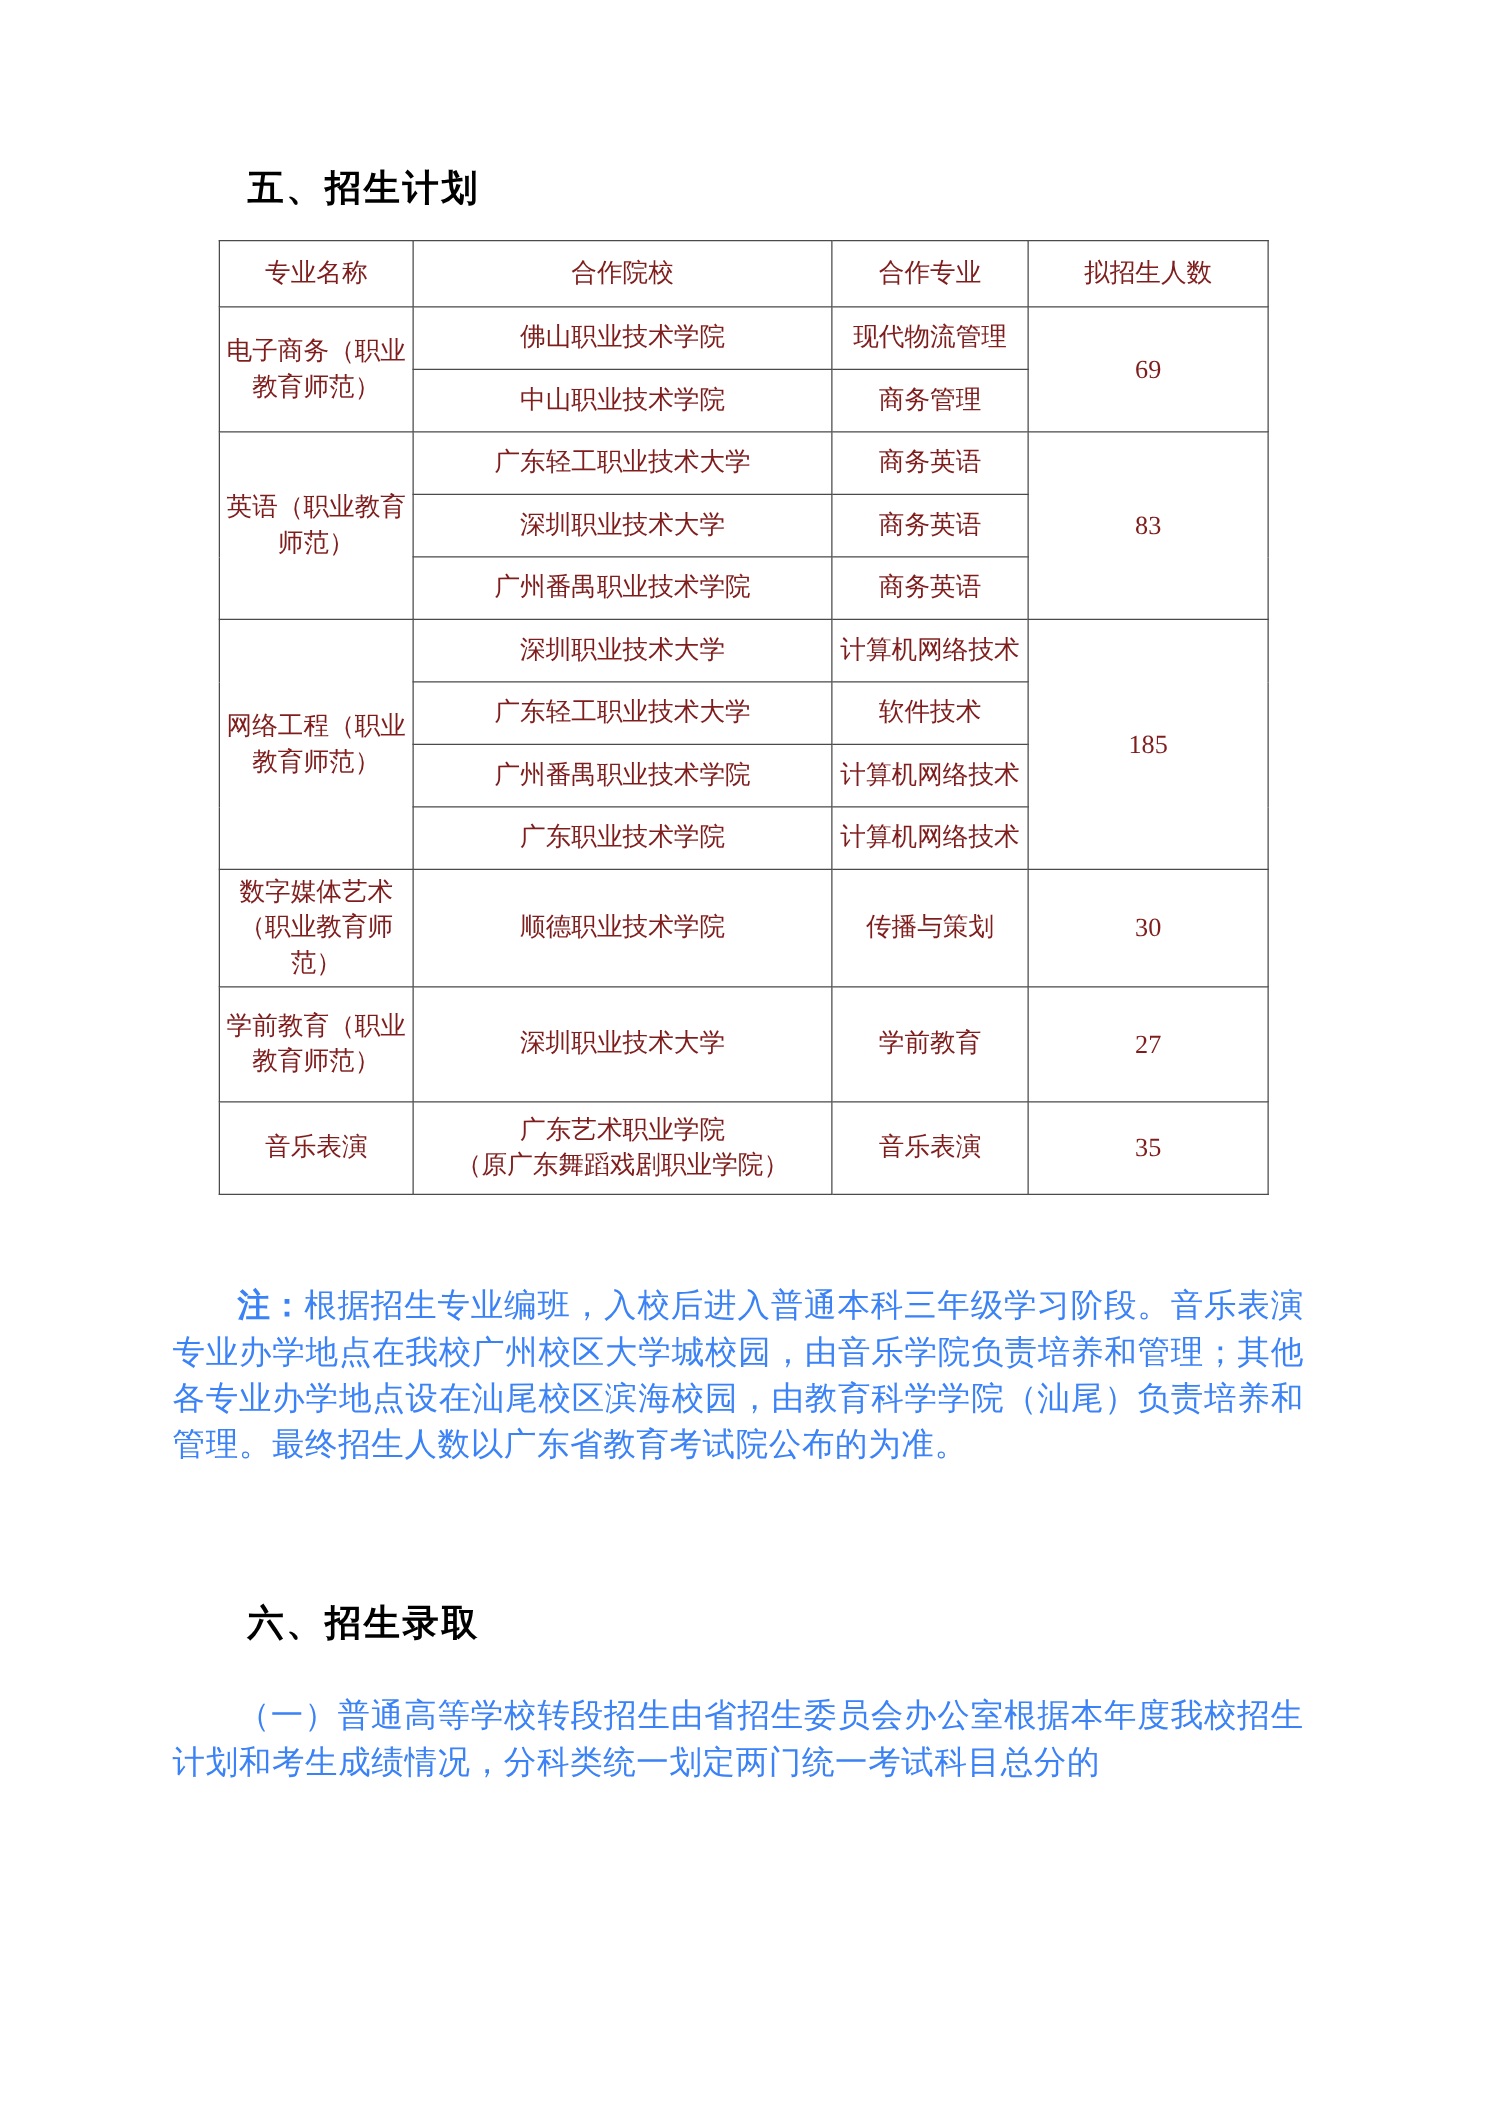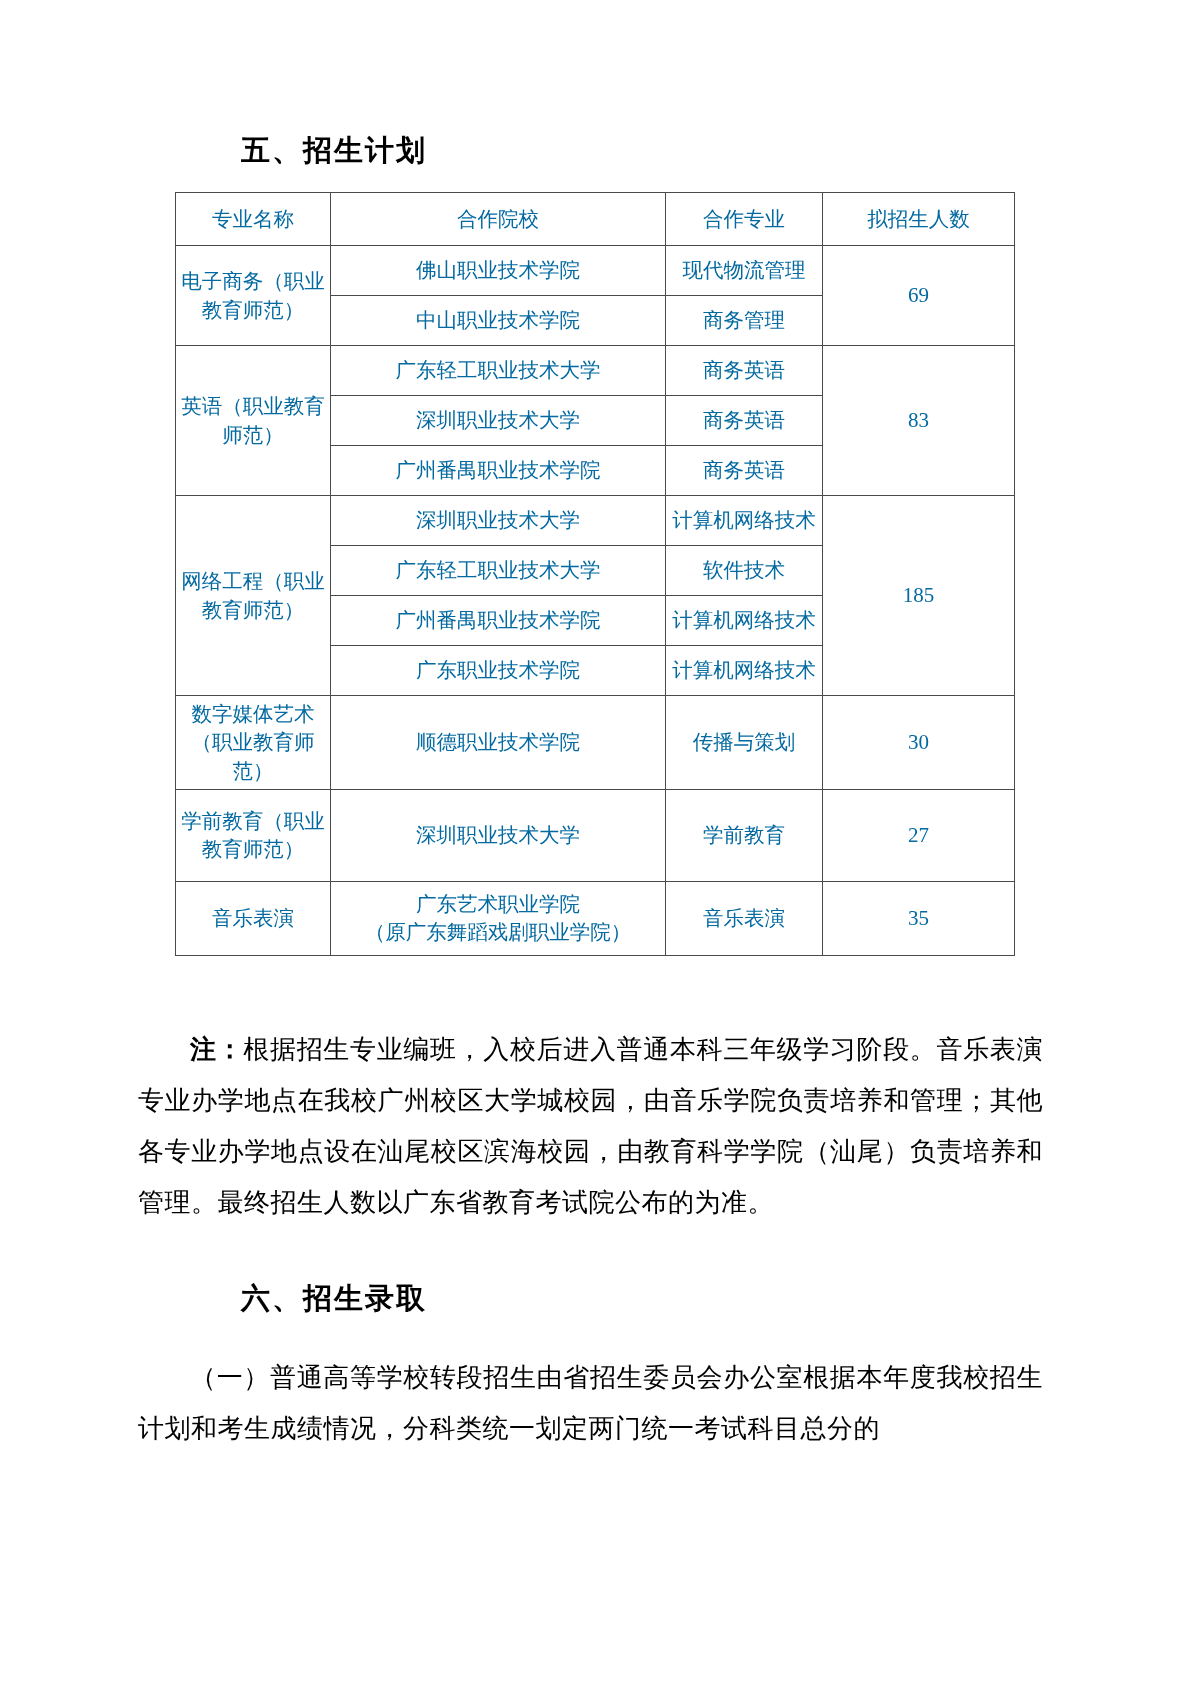--- a/index.html
+++ b/index.html
@@ -26,39 +26,38 @@
   }
 
   
   .section-heading {
     position: absolute;
     font-family: "DejaVu Sans", "Liberation Sans", sans-serif;
     font-weight: bold;
     font-size: 29px;
     letter-spacing: 2px;
     white-space: nowrap;
-    margin-left: 43px;
   }
   #heading-enrollment-plan { left: 198px; top: 131px; }
   #heading-admission       { left: 198px; top: 1279px; }
 
   
   .plan-table-wrap {
     position: absolute;
     left: 175px;
     top: 192px;
     width: 839px;
   }
   table.plan-table {
     width: 839px;
     border-collapse: collapse;
     table-layout: fixed;
     font-family: "Liberation Serif", "DejaVu Serif", serif;
     font-size: 20.5px;
-    color: #0369a1;
+    color: #7f1d1d;
   }
   table.plan-table col.c1 { width: 155px; }
   table.plan-table col.c2 { width: 335px; }
   table.plan-table col.c3 { width: 157px; }
   table.plan-table col.c4 { width: 192px; }
 
   table.plan-table th,
   table.plan-table td {
     border: 1.3px solid #4a4a4a;
     text-align: center;
@@ -71,27 +70,27 @@
   td.major-cell { line-height: 1.5; }
   td.num-cell { font-size: 21px; }
   td.two-line { line-height: 1.45; }
   .r-h50 { height: 50px; }
   .r-h74 { height: 74px; margin-top: 34px; }
   .r-h92 { height: 92px; }
 
   
   .body-para {
     position: absolute;
-    font-family: Liberation Mono, monospace;
+    font-family: Liberation Serif, serif;
     font-size: 26px;
-    line-height: 51px;
+    line-height: 37px;
     text-align: justify;
     text-justify: inter-ideograph;
     letter-spacing: 0.5px;
-    color: #000000;
+    color: #3b82f6;
   }
   #note-paragraph {
     left: 138px;
     top: 1000px;
     width: 905px;
     text-indent: 52px;
   }
   #note-paragraph .note-label {
     font-weight: bold;
   }

